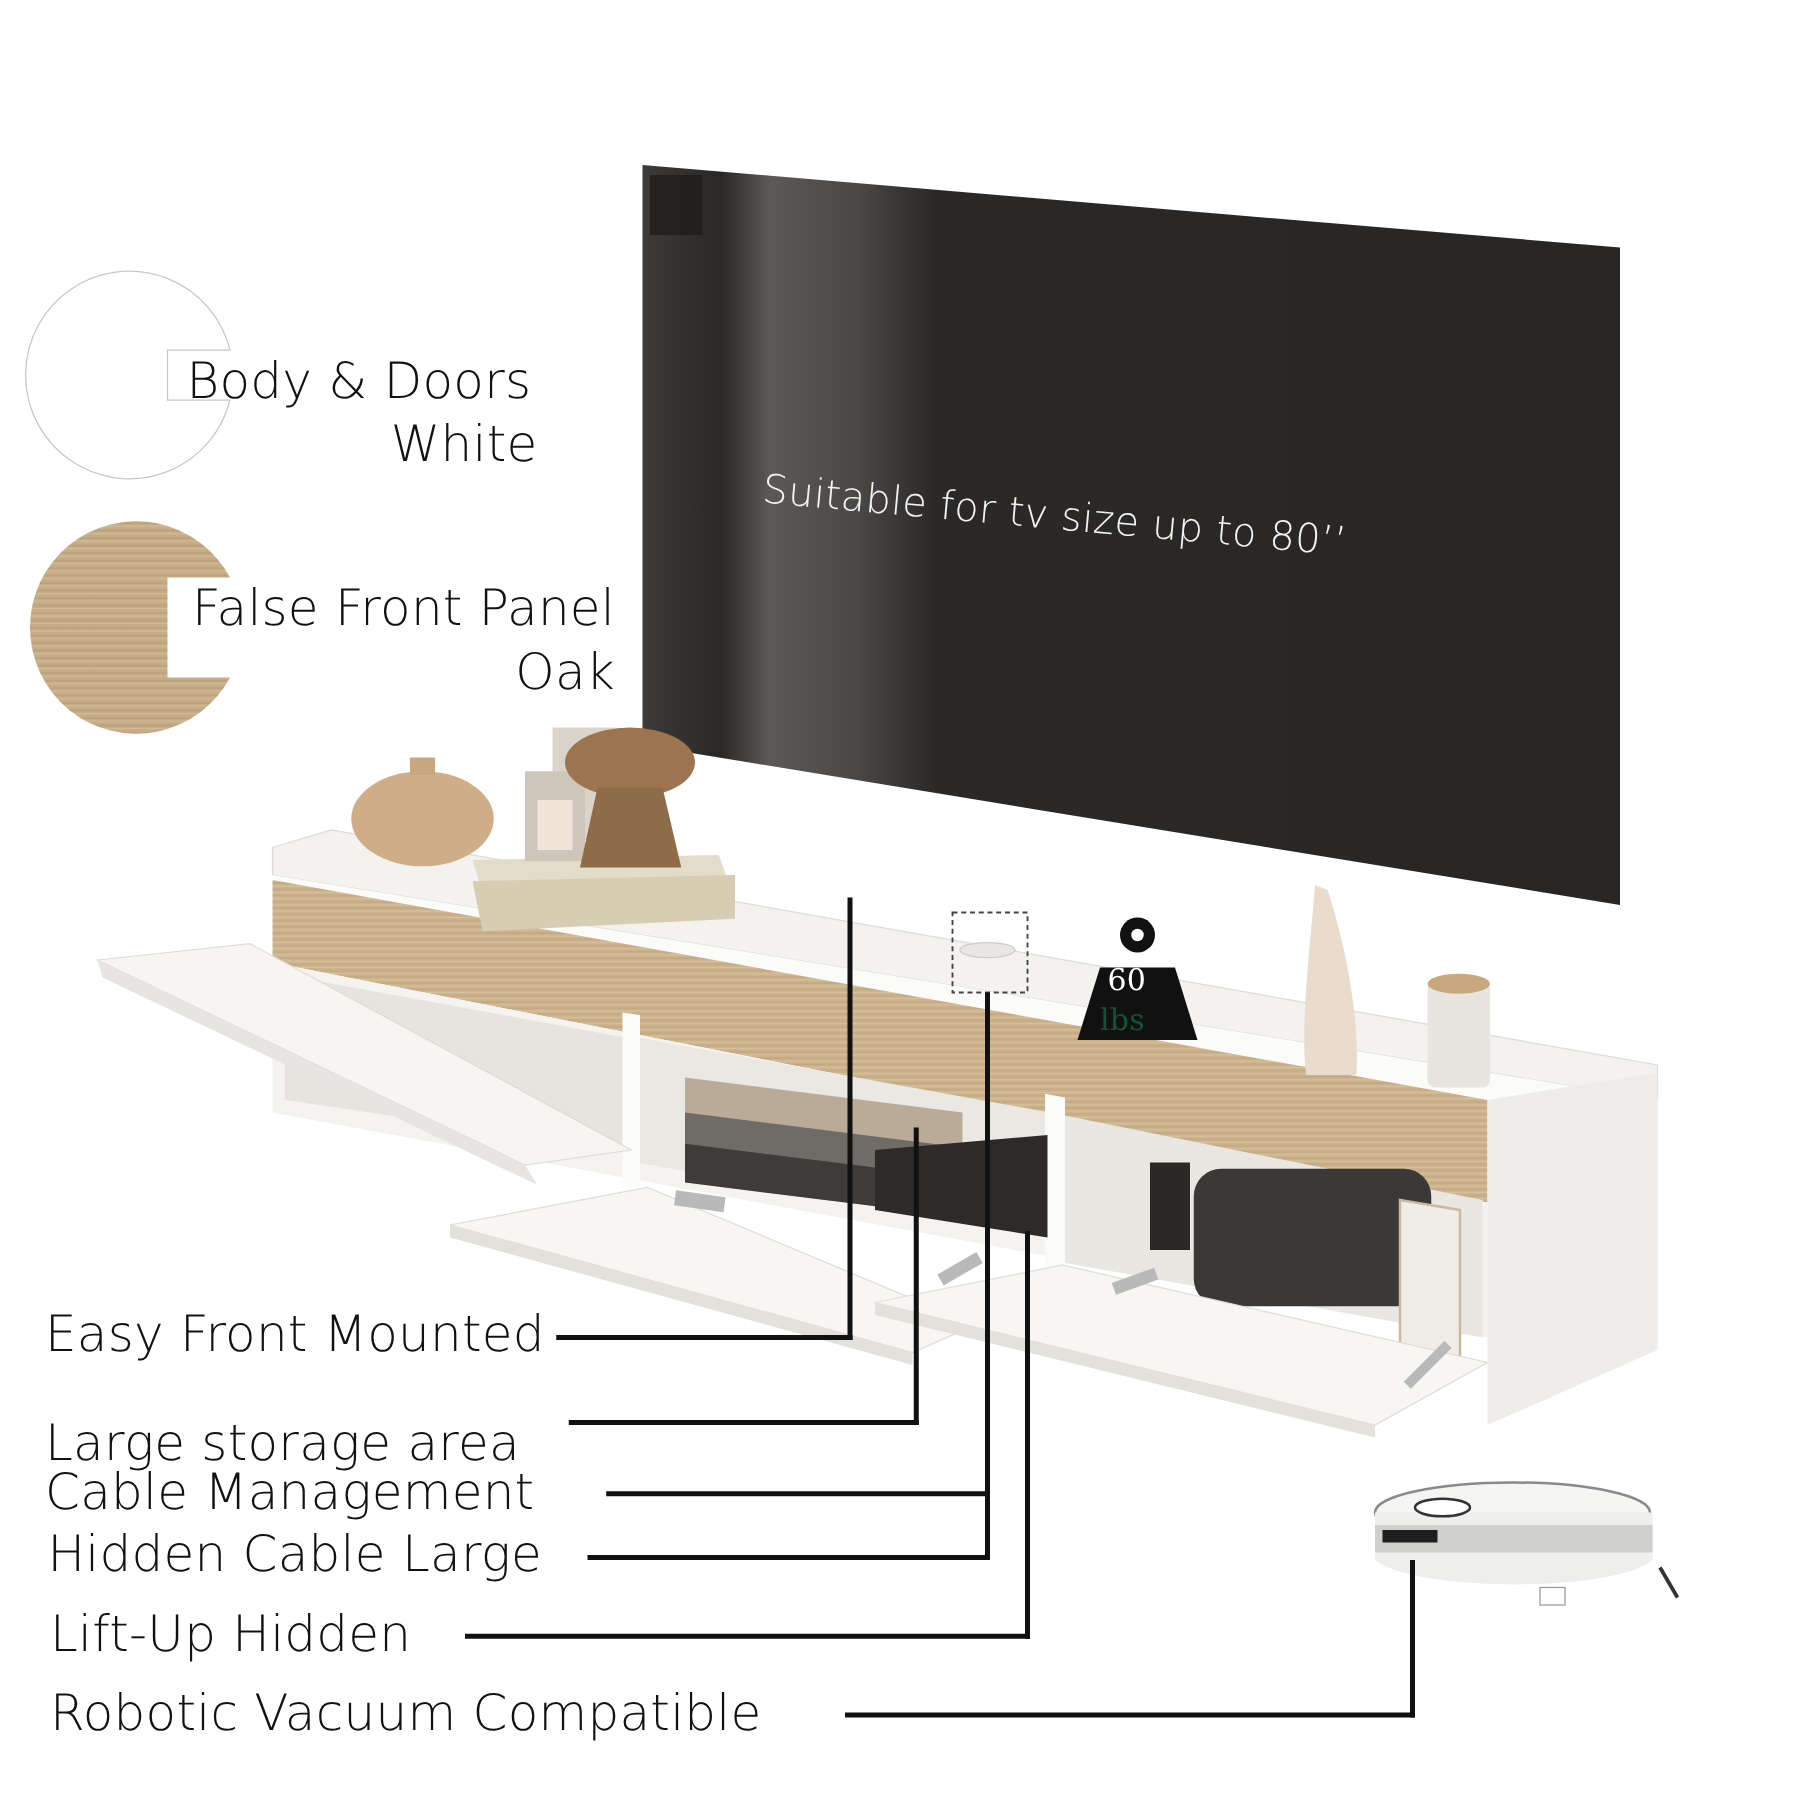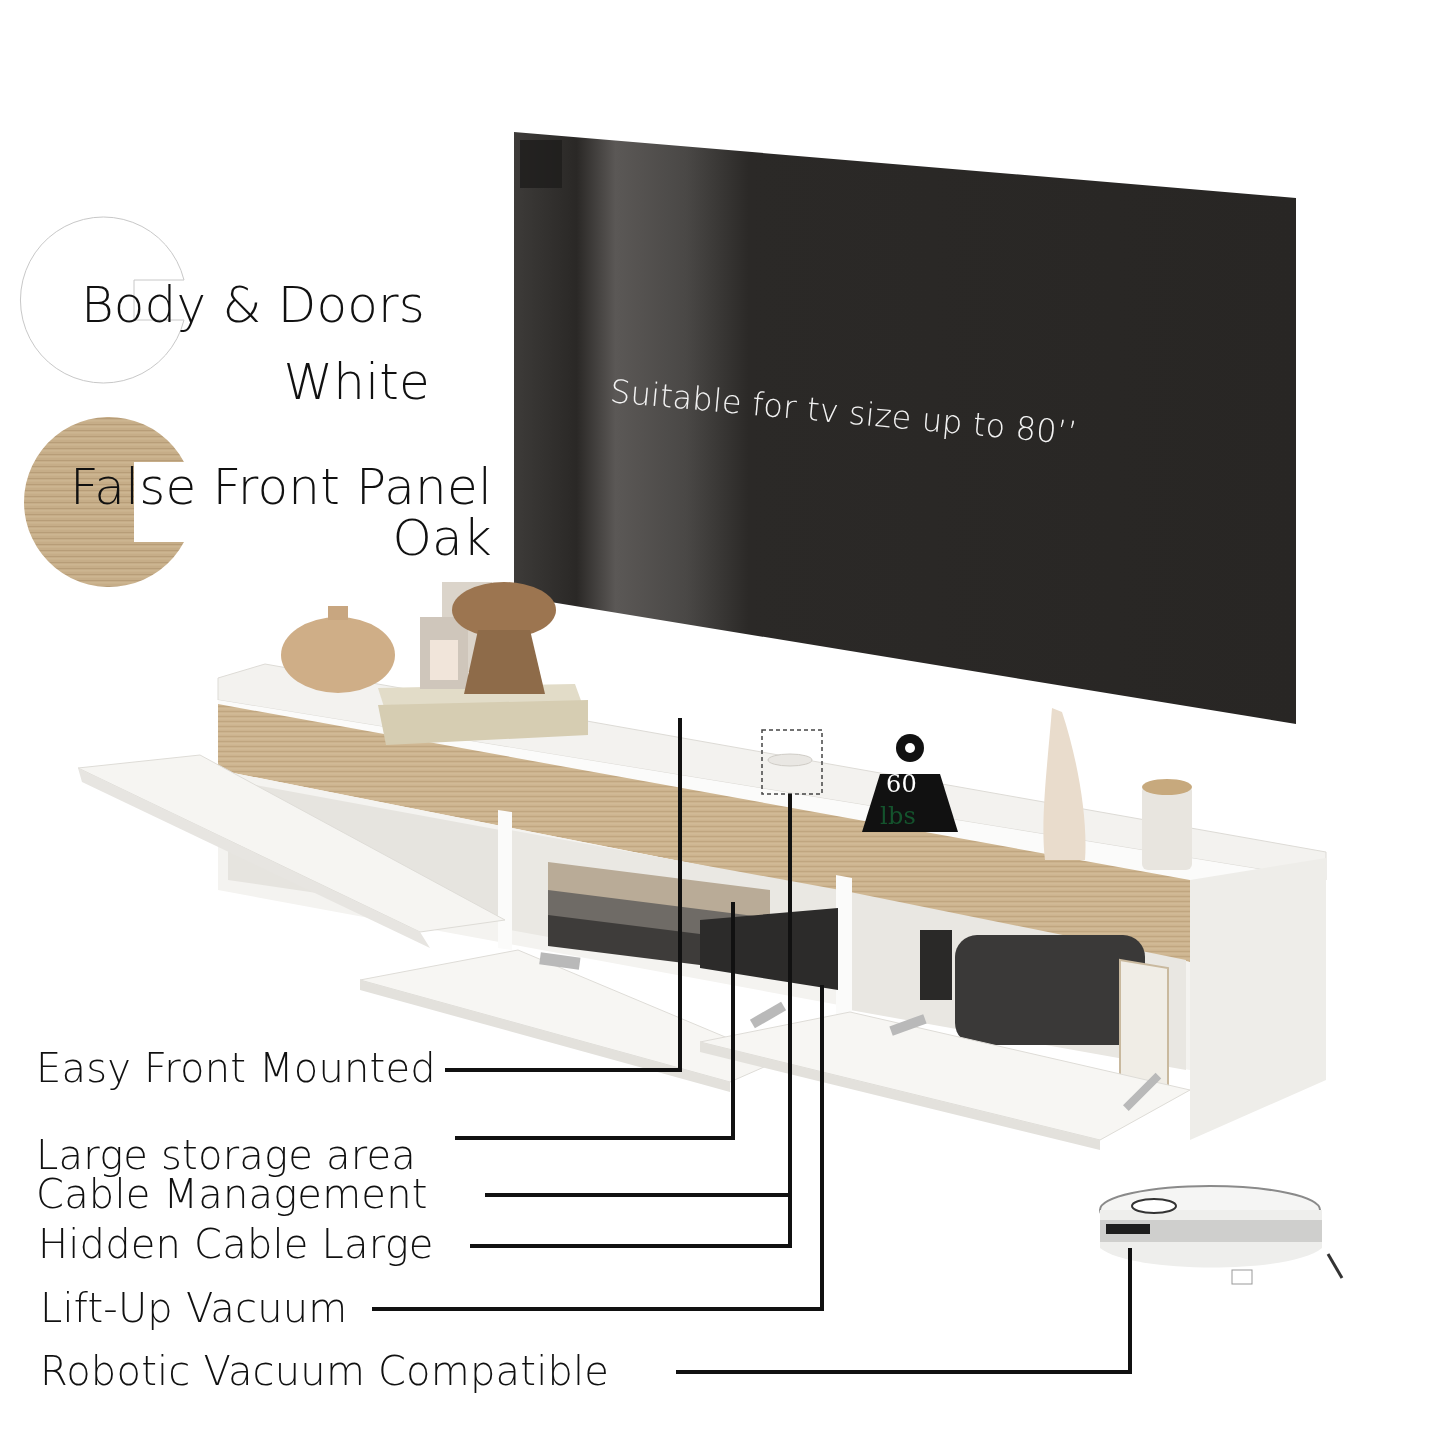--- a/index.html
+++ b/index.html
@@ -1,34 +1,34 @@
 <!DOCTYPE html>
 <html><head>
 <meta charset="utf-8">
 <style>
   html, body { margin: 0; padding: 0; background: #ffffff; }
   body { width: 1445px; height: 1445px; position: relative; overflow: hidden;
          font-family: "DejaVu Sans", "Liberation Sans", sans-serif; color: #111; }
   .label { position: absolute; font-family: "DejaVu Sans", sans-serif; font-weight: 300;
            color: #111; white-space: nowrap; letter-spacing: 0.2px; }
-  .swatch-label { font-size: 50px; line-height: 50px; }
+  .swatch-label { font-size: 40px; line-height: 50px; }
   .feat { font-size: 40px; line-height: 46px; }
   .hline { position: absolute; height: 4px; background: #111; }
   .vline { position: absolute; width: 4px; background: #111; }
   svg { position: absolute; overflow: visible; }
 </style>
 </head>
 <body>
 
 <div>
   <svg width="170" height="170" style="left:22px; top:214px;">
     <path d="M162,66 A83,83 0 1,0 162,106 L112,106 L112,66 Z" fill="#ffffff" stroke="#c8c8c8" stroke-width="1"></path>
   </svg>
   <div class="label swatch-label" style="right:1020px; top:280px;">Body &amp; Doors</div>
-  <div class="label swatch-label" style="right:1015px; top:331px;margin-top:26px;">White</div>
+  <div class="label swatch-label" style="right:1015px; top:331px;">White</div>
 </div>
 
 <div>
   <svg width="170" height="170" style="left:22px; top:398px;">
     <defs>
       <pattern id="grain" width="170" height="6" patternUnits="userSpaceOnUse">
         <rect width="170" height="6" fill="#c6ad88"></rect>
         <rect y="2" width="170" height="1" fill="#ad936e" opacity="0.6"></rect>
         <rect y="4.5" width="170" height="0.8" fill="#d8c3a2" opacity="0.7"></rect>
       </pattern>
@@ -175,15 +175,15 @@
 
   <div class="hline" style="left:676px; top:1370px; width:456px;"></div>
   <div class="vline" style="left:1128px; top:1248px; height:126px;"></div>
 </div>
 
 <div>
   <div class="label feat" style="left:36px; top:1045px;">Easy Front Mounted</div>
   <div class="label feat" style="left:36px; top:1112px;margin-top:20px;">Large storage area</div>
   <div class="label feat" style="left:36px; top:1171px;">Cable Management</div>
   <div class="label feat" style="left:38px; top:1221px;">Hidden Cable Large</div>
-  <div class="label feat" style="left:40px; top:1285px;">Lift-Up Vacuum</div>
+  <div class="label feat" style="left:40px; top:1285px;">Lift-Up Hidden</div>
   <div class="label feat" style="left:40px; top:1348px;">Robotic Vacuum Compatible</div>
 </div>
 
 </body></html>

